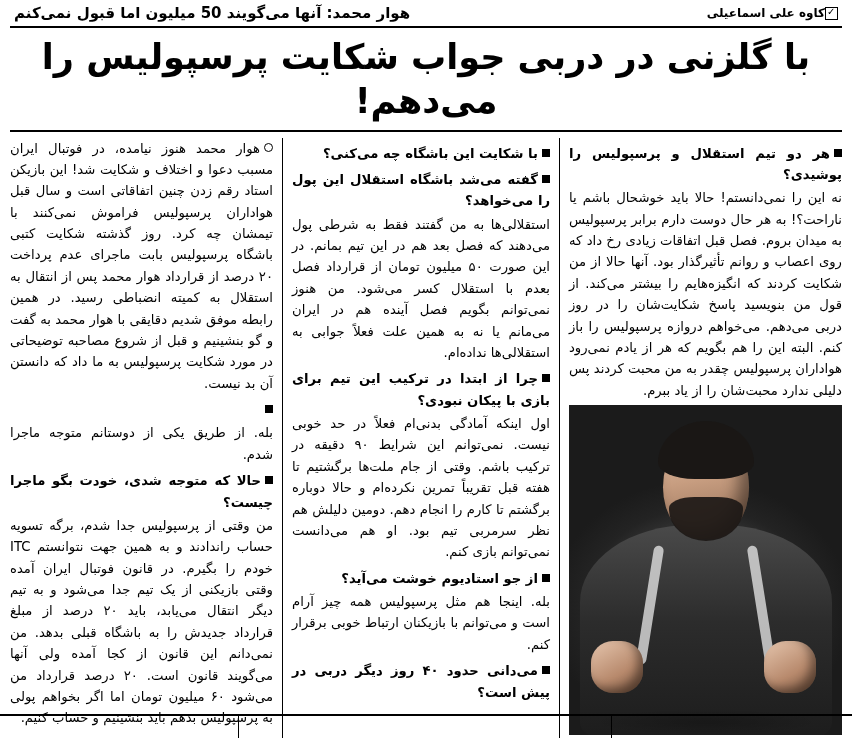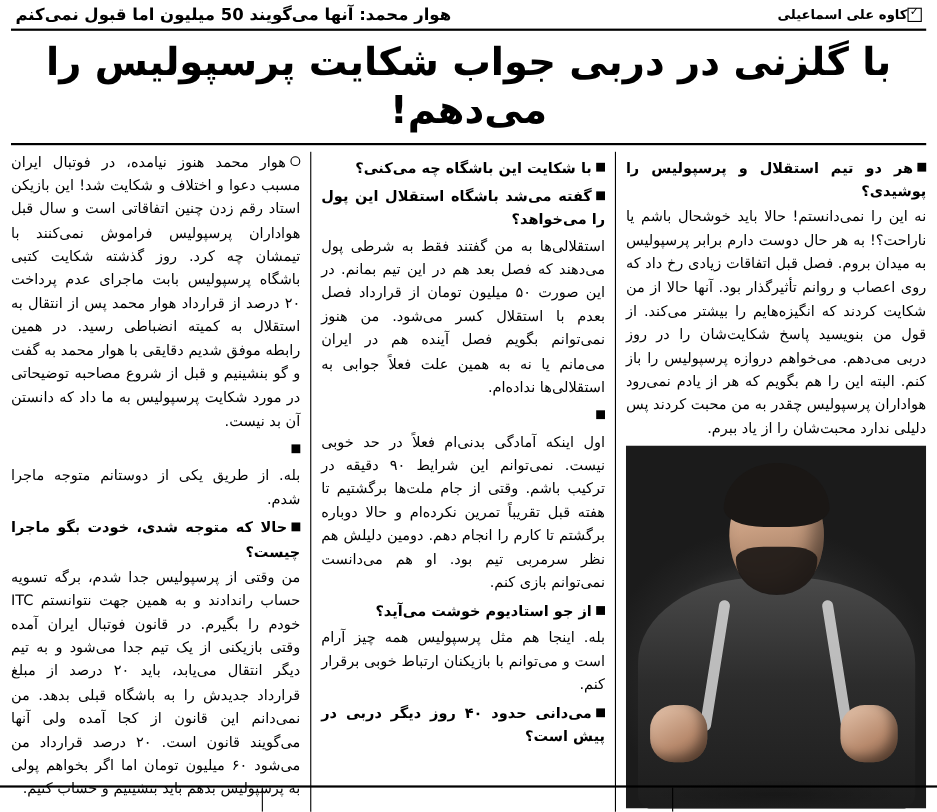--- a/index.html
+++ b/index.html
@@ -268,21 +268,21 @@
       <p class="q">
         <span class="bullet"></span><span>با شکایت این باشگاه چه می‌کنی؟</span>
       </p>
 
       <p class="q">
         <span class="bullet"></span><span>گفته می‌شد باشگاه استقلال این پول را می‌خواهد؟</span>
       </p>
       <p>استقلالی‌ها به من گفتند فقط به شرطی پول می‌دهند که فصل بعد هم در این تیم بمانم. در این صورت ۵۰ میلیون تومان از قرارداد فصل بعدم با استقلال کسر می‌شود. من هنوز نمی‌توانم بگویم فصل آینده هم در ایران می‌مانم یا نه به همین علت فعلاً جوابی به استقلالی‌ها نداده‌ام.</p>
 
       <p class="q">
-        <span class="bullet"></span>
+        <span class="bullet"></span><span>چرا از ابتدا در ترکیب این تیم برای بازی با پیکان نبودی؟</span>
       </p>
       <p>اول اینکه آمادگی بدنی‌ام فعلاً در حد خوبی نیست. نمی‌توانم این شرایط ۹۰ دقیقه در ترکیب باشم. وقتی از جام ملت‌ها برگشتیم تا هفته قبل تقریباً تمرین نکرده‌ام و حالا دوباره برگشتم تا کارم را انجام دهم. دومین دلیلش هم نظر سرمربی تیم بود. او هم می‌دانست نمی‌توانم بازی کنم.</p>
 
       <p class="q">
         <span class="bullet"></span><span>از جو استادیوم خوشت می‌آید؟</span>
       </p>
       <p>بله. اینجا هم مثل پرسپولیس همه چیز آرام است و می‌توانم با بازیکنان ارتباط خوبی برقرار کنم.</p>
 
       <p class="q">
         <span class="bullet"></span><span>می‌دانی حدود ۴۰ روز دیگر دربی در پیش است؟</span>

